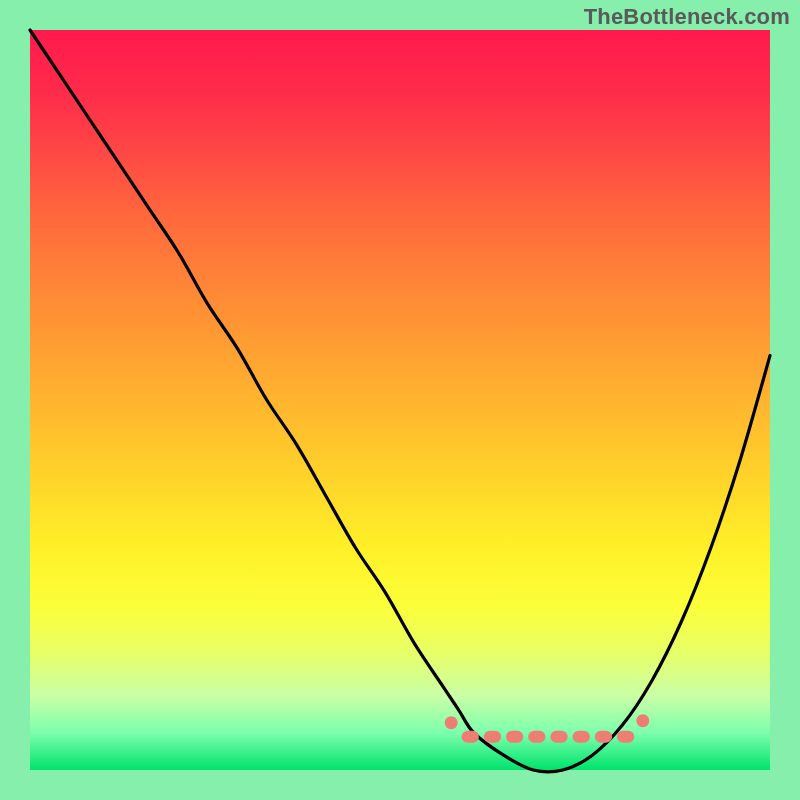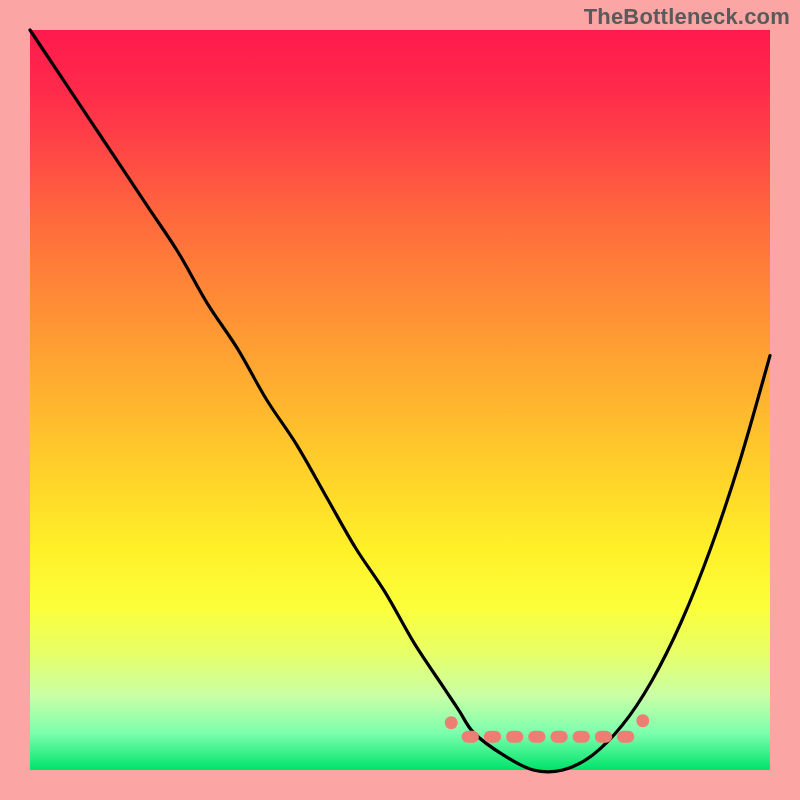--- a/index.html
+++ b/index.html
@@ -8,21 +8,21 @@
     background: #000;
     width: 800px;
     height: 800px;
     overflow: hidden;
     font-family: Arial, Helvetica, sans-serif;
   }
   .container {
     position: relative;
     width: 800px;
     height: 800px;
-    background: #fca5a5;
+    background: #86efac;
   }
   .watermark {
     position: absolute;
     top: 4px;
     right: 10px;
     color: #5a5a5a;
     font-size: 22px;
     font-weight: 600;
     z-index: 10;
     letter-spacing: 0.2px;

